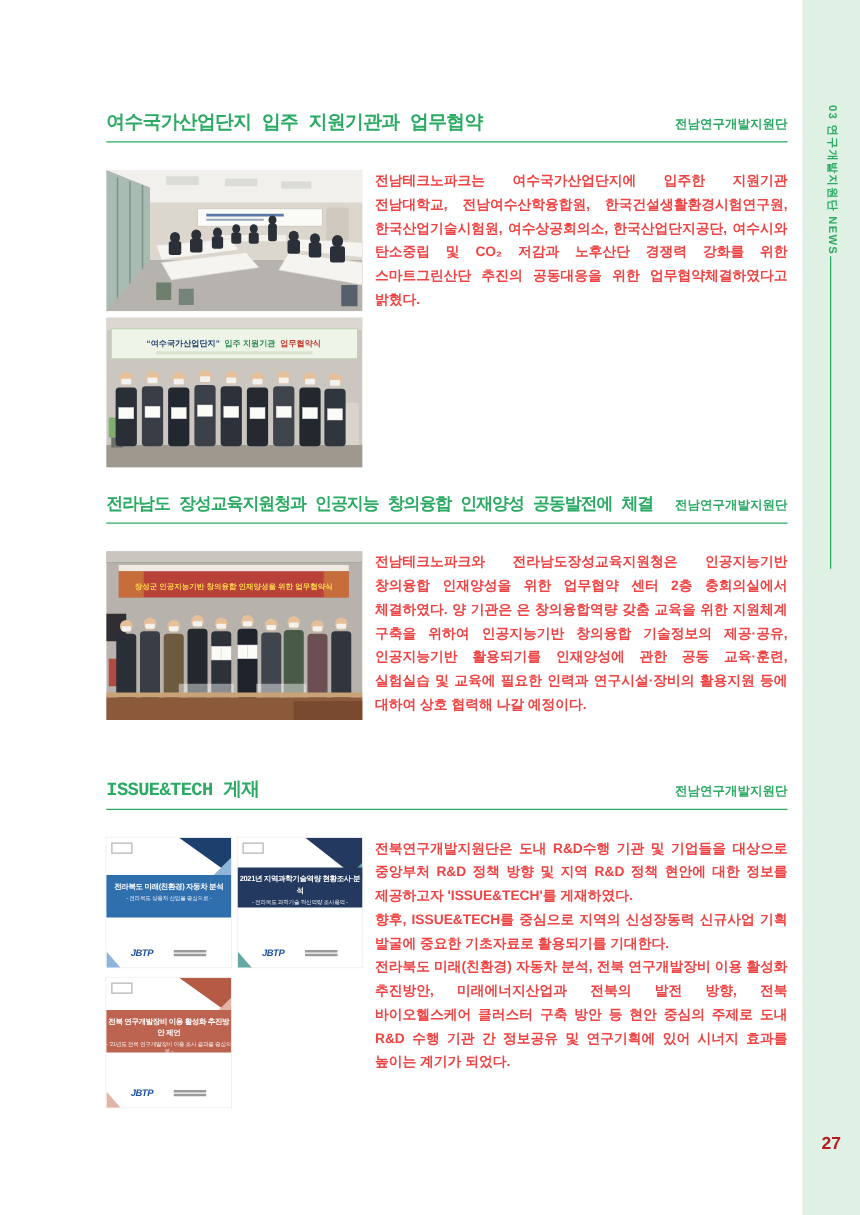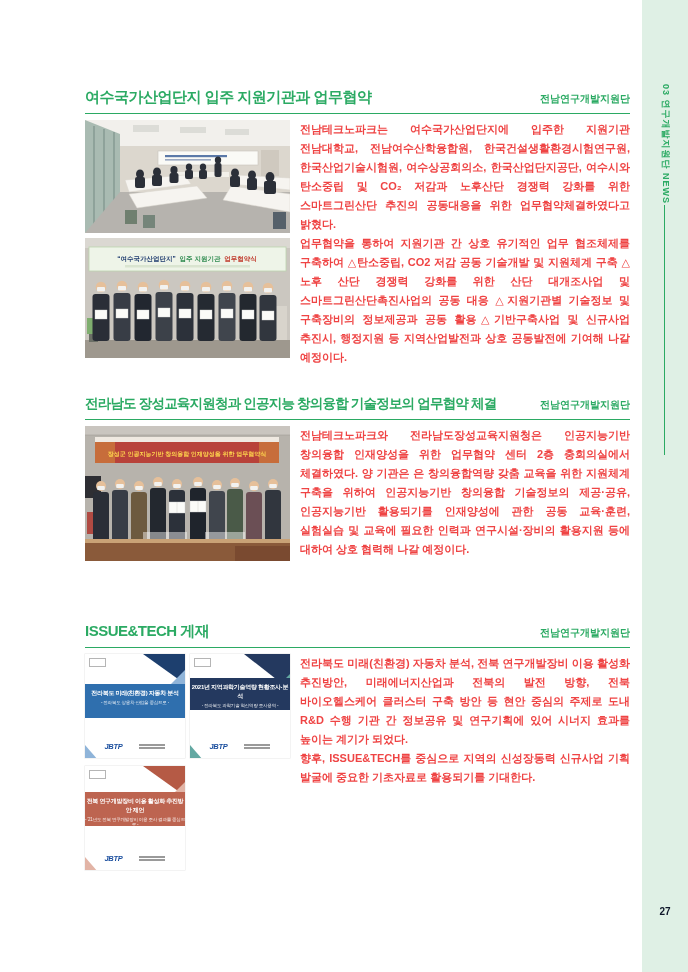--- a/index.html
+++ b/index.html
@@ -12,28 +12,28 @@
 
   
   .sidebar{position:absolute;right:0;top:0;width:46px;height:972px;background:#dff0e5;}
   .sidebar-label{
     position:absolute;top:84px;left:30px;
     transform:rotate(90deg);transform-origin:top left;
     white-space:nowrap;font-size:9px;font-weight:bold;color:#2baa63;letter-spacing:1px;
   }
   .sidebar-line{position:absolute;top:205px;left:22px;width:1px;height:250px;background:#2baa63;}
   .page-number{position:absolute;top:906px;left:0;width:100%;text-align:center;
-    font-size:10px;font-weight:bold;color:#0f172a;}
+    font-size:14px;font-weight:bold;color:#b91c1c;}
 
   
   .content{position:absolute;left:85px;top:0;width:545px;height:972px;}
   section{position:absolute;left:0;width:545px;}
   .s1{top:88px}.s2{top:394px}.s3{top:622px}
 
-  .sec-head{position:relative;border-bottom:1.5px solid #2baa63;padding-bottom:6px;margin-bottom:6px;}
+  .sec-head{position:relative;border-bottom:1.5px solid #2baa63;padding-bottom:6px;margin-bottom:22px;font-family:Liberation Mono, monospace;}
   .sec-head h2{margin:0;display:inline;font-size:15px;letter-spacing:-0.5px;color:#2baa63;}
   .s2 .sec-head h2{font-size:13.5px;letter-spacing:-0.8px;}
   .org{position:absolute;right:0;bottom:7px;font-size:10px;font-weight:bold;color:#2baa63;}
 
   .sec-body{display:flex;gap:10px;align-items:flex-start;}
   .media{width:205px;flex:none;display:flex;flex-direction:column;gap:5px;}
   .media svg{display:block;width:205px;}
   .text{flex:1;font-size:11px;line-height:19px;color:#ef4444;text-align:justify;word-break:keep-all;font-weight:bold;}
   .text p{margin:0;}
 
@@ -191,28 +191,27 @@
                   <circle cy="50" r="5.3" fill="#e6c09a"></circle>
                   <rect x="-4" y="50" width="8" height="4.5" rx="1" fill="#f2f2f0"></rect>
                   <rect x="-8.5" y="57" width="17" height="46" rx="3" fill="#31363e"></rect>
                   <rect x="-6" y="73" width="12" height="9" fill="#fbfbf8" stroke="#d8d8d4" stroke-width="0.4"></rect>
                 </g>
             </g>
           </svg>
         </div>
         <div class="text">
           <p>전남테크노파크는 여수국가산업단지에 입주한 지원기관 전남대학교, 전남여수산학융합원, 한국건설생활환경시험연구원, 한국산업기술시험원, 여수상공회의소, 한국산업단지공단, 여수시와 탄소중립 및 CO₂ 저감과 노후산단 경쟁력 강화를 위한 스마트그린산단 추진의 공동대응을 위한 업무협약체결하였다고 밝혔다.</p>
-          <p>업무협약을 통하여 지원기관 간 상호 유기적인 업무 협조체제를 구축하여 △탄소중립, CO2 저감 공동 기술개발 및 지원체계 구축 △노후 산단 경쟁력 강화를 위한 산단 대개조사업 및 스마트그린산단촉진사업의 공동 대응 △지원기관별 기술정보 및 구축장비의 정보제공과 공동 활용△기반구축사업 및 신규사업 추진시, 행정지원 등 지역산업발전과 상호 공동발전에 기여해 나갈 예정이다.</p>
         </div>
       </div>
     </section>
 
     <section class="s2">
       <div class="sec-head">
-        <h2>전라남도 장성교육지원청과 인공지능 창의융합 기술정보의 업무협약 체결</h2>
+        <h2>전라남도 장성교육지원청과 인공지능 창의융합 인재양성 공동발전에 체결</h2>
         <span class="org">전남연구개발지원단</span>
       </div>
       <div class="sec-body">
         <div class="media">
           <svg viewBox="0 0 205 135" height="135">
             <rect width="205" height="135" fill="#b7b3ac"></rect>
             <rect width="205" height="9" fill="#c9c5bf"></rect>
             <line x1="0" y1="9" x2="205" y2="9" stroke="#a39f98" stroke-width="0.6"></line>
             <rect x="10" y="11" width="184" height="5" fill="#efe9e1"></rect>
             <rect x="10" y="16" width="184" height="21" fill="#b8423a"></rect>
@@ -347,22 +346,23 @@
               <span class="jb">JBTP</span>
               <span class="jbsub">
                   <i></i>
                   <i></i>
                 </span>
             </div>
           </div>
 
         </div>
         <div class="text">
+          <p>전북연구개발지원단은 도내 R&amp;D수행 기관 및 기업들을 대상으로 중앙부처 R&amp;D 정책 방향 및 지역 R&amp;D 정책 현안에 대한 정보를 제공하고자 'ISSUE&amp;TECH'를 게재하였다.</p>
+          <p>향후, ISSUE&amp;TECH를 중심으로 지역의 신성장동력 신규사업 기획 발굴에 중요한 기초자료로 활용되기를 기대한다.</p>
           <p>전라북도 미래(친환경) 자동차 분석, 전북 연구개발장비 이용 활성화 추진방안, 미래에너지산업과 전북의 발전 방향, 전북 바이오헬스케어 클러스터 구축 방안 등 현안 중심의 주제로 도내 R&amp;D 수행 기관 간 정보공유 및 연구기획에 있어 시너지 효과를 높이는 계기가 되었다.</p>
-          <p>향후, ISSUE&amp;TECH를 중심으로 지역의 신성장동력 신규사업 기획 발굴에 중요한 기초자료로 활용되기를 기대한다.</p>
         </div>
       </div>
     </section>
 
   </div>
 
   <aside class="sidebar">
     <div class="sidebar-label">03 연구개발지원단 NEWS</div>
     <div class="sidebar-line"></div>
     <div class="page-number">27</div>

